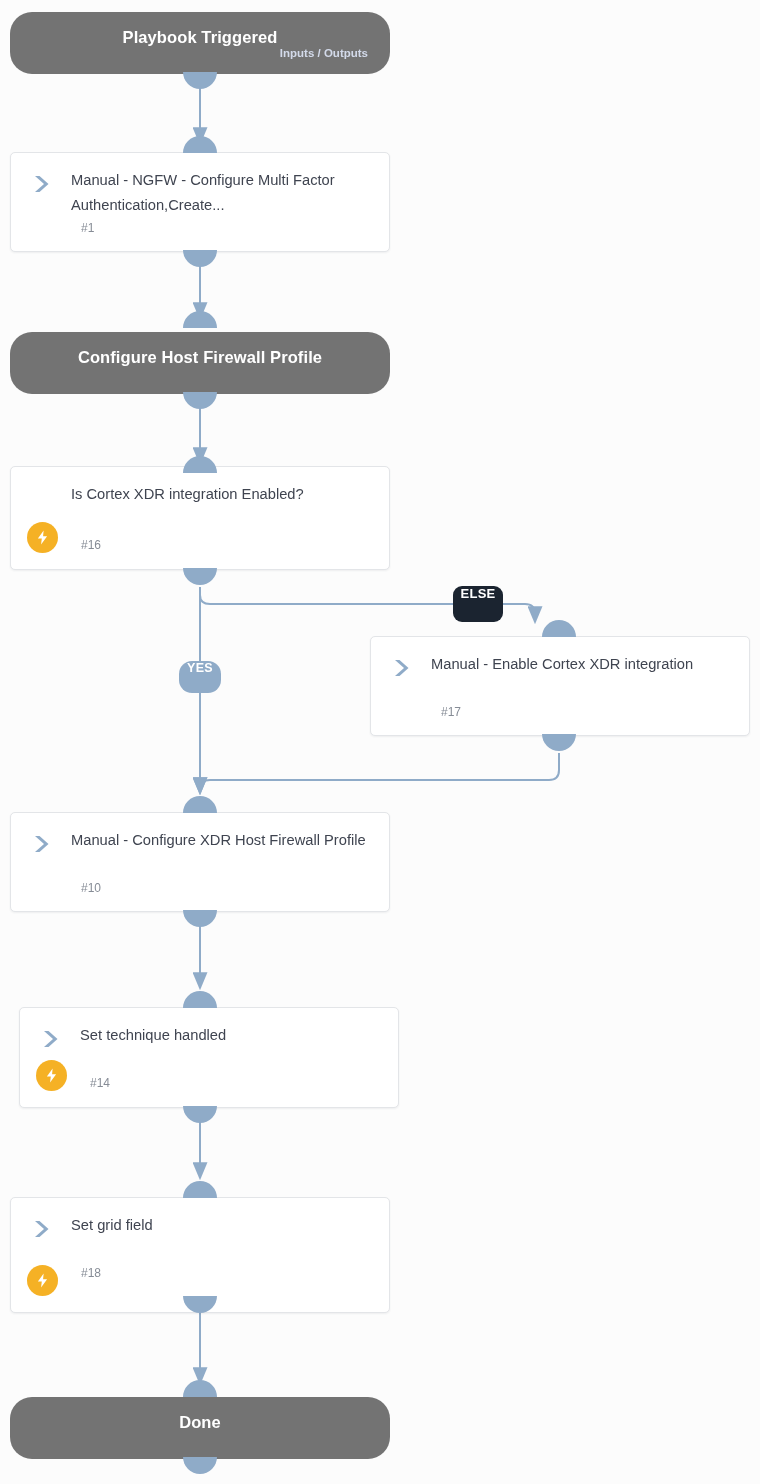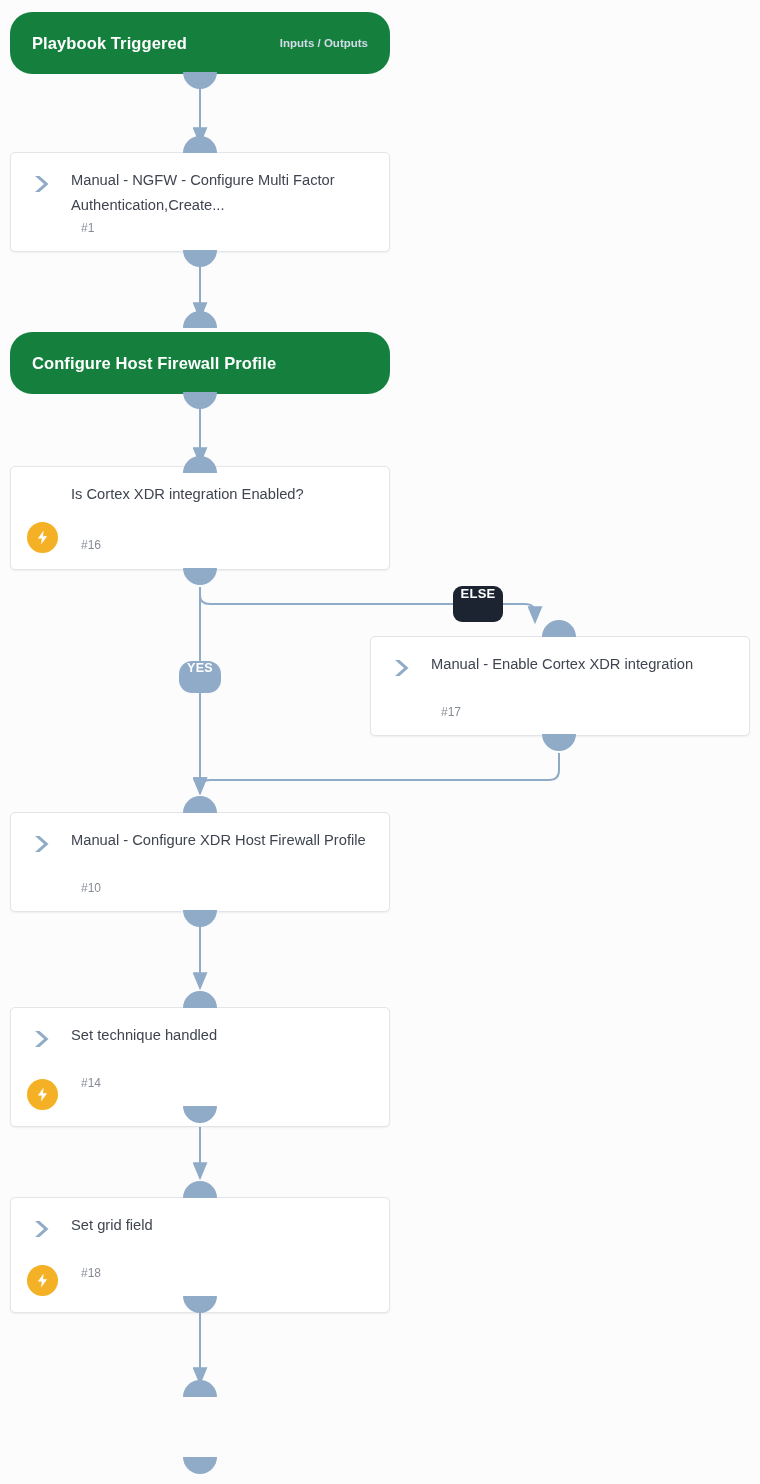--- a/index.html
+++ b/index.html
@@ -23,27 +23,28 @@
     top: 0;
     width: 760px;
     height: 1484px;
     pointer-events: none;
   }
 
   
   .pill {
     position: absolute;
     box-sizing: border-box;
-    background: #15803d;
+    background: #737373;
     border-radius: 22px;
     display: flex;
     align-items: center;
     padding: 16px 22px;
     color: #ffffff;
     z-index: 3;
+    flex-direction: column;
   }
   .pill-title {
     font-size: 16.5px;
     font-weight: bold;
     letter-spacing: .1px;
     white-space: nowrap;
   }
   .pill-sub {
     margin-left: auto;
     font-size: 11.5px;
@@ -242,21 +243,21 @@
       <svg class="chev" viewBox="0 0 26 26">
         <path d="M6,5 L15,13 L6,21 L10.5,21 L19.5,13 L10.5,5 Z" fill="#8fabc8"></path>
       </svg>
     </span>
     <div class="card-title">Manual - Configure XDR Host Firewall Profile</div>
     <div class="card-num" style="top:68px;">#10</div>
   </div>
   <div class="port port-out" style="left:183px; top:910px;"></div>
 
   <div class="port port-in" style="left:183px; top:991px;"></div>
-  <div class="card" style="left:10px; top:1007px; width:380px; height:120px;padding-left:40px;">
+  <div class="card" style="left:19px; top:1007px; width:380px; height:101px;padding-left:40px;">
     <span class="card-icon">
       <svg class="chev" viewBox="0 0 26 26">
         <path d="M6,5 L15,13 L6,21 L10.5,21 L19.5,13 L10.5,5 Z" fill="#8fabc8"></path>
       </svg>
     </span>
     <div class="bolt">
       <svg viewBox="0 0 24 24" width="17" height="17" aria-hidden="true">
         <path d="M13.6,2 L5.5,13.4 L11,13.4 L10,22 L18.5,10.2 L12.8,10.2 Z" fill="#ffffff"></path>
       </svg>
     </div>
@@ -276,15 +277,18 @@
       <svg viewBox="0 0 24 24" width="17" height="17" aria-hidden="true">
         <path d="M13.6,2 L5.5,13.4 L11,13.4 L10,22 L18.5,10.2 L12.8,10.2 Z" fill="#ffffff"></path>
       </svg>
     </div>
     <div class="card-title">Set grid field</div>
     <div class="card-num" style="top:68px;">#18</div>
   </div>
   <div class="port port-out" style="left:183px; top:1296px;"></div>
 
   <div class="port port-in" style="left:183px; top:1380px;"></div>
+  <div class="pill" style="left:10px; top:1397px; width:380px; height:62px;">
+    <span class="pill-title">Done</span>
+  </div>
   <div class="port port-out" style="left:183px; top:1457px;"></div>
 
 </div>
 
 </body></html>

